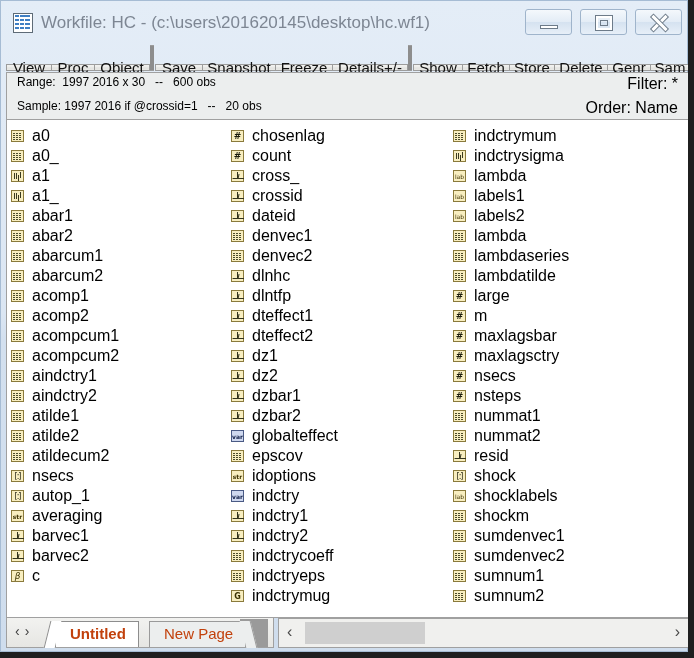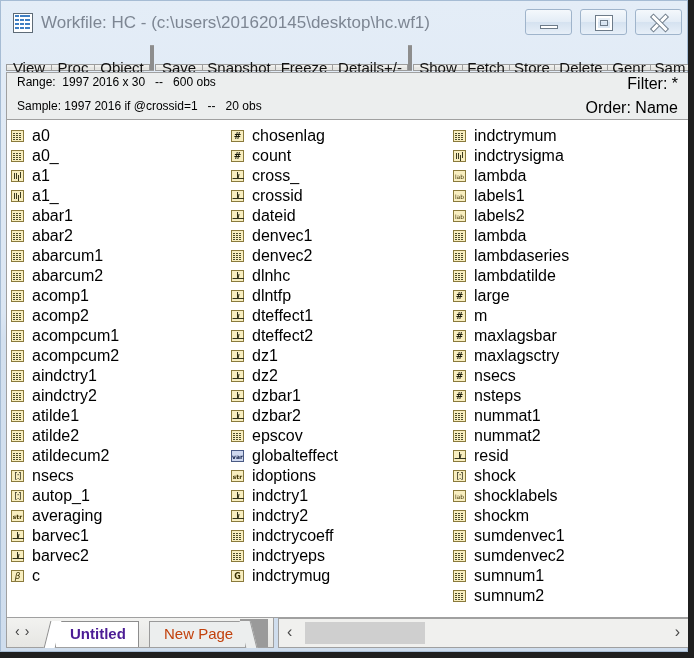--- a/index.html
+++ b/index.html
@@ -120,21 +120,21 @@
   .ic.varo .gl{font-size:6px;font-weight:bold;color:#0d1b44;}
 
   
   .tabstrip{position:absolute;left:5px;top:617px;width:683px;height:30px;}
   .tab-left{position:absolute;left:0;top:0;width:268px;height:30px;
      background:linear-gradient(to bottom,#f2f2f0,#e6e6e3);border:1px solid #a0a0a0;
      border-top:none;box-sizing:border-box;}
   .navarrows{position:absolute;left:8px;top:5px;font-size:14px;color:#3b3b3b;letter-spacing:5px;}
   .tab{position:absolute;top:3px;height:26px;line-height:24px;font-size:15px;color:#c2410c;
      padding:0 12px 0 14px;box-sizing:border-box;white-space:nowrap;}
-  .tab.active{left:48px;background:#ffffff;color:#4c1d95;font-weight:bold;
+  .tab.active{left:48px;background:#ffffff;color:#c2410c;font-weight:bold;
      border:1px solid #8d8d8d;border-bottom:none;
      transform:skewX(0deg);}
   .tab.active::before{content:"";position:absolute;left:-9px;top:-1px;width:10px;height:27px;
      background:#ffffff;border-left:1px solid #8d8d8d;
      transform:skewX(-14deg);}
   .tab.inactive{left:142px;background:#eceeee;border:1px solid #9a9a9a;border-bottom:none;}
   .tab.inactive::after{content:"";position:absolute;right:-9px;top:-1px;width:10px;height:27px;
      background:#eceeee;border-right:1px solid #9a9a9a;transform:skewX(14deg);}
   .tab-gray{position:absolute;left:233px;top:1px;width:28px;height:28px;background:#9a9a9a;}
 
@@ -373,34 +373,40 @@
             </div>
             <div class="item">
               <span class="ic series"></span>
               <span class="nm">dzbar1</span>
             </div>
             <div class="item">
               <span class="ic series"></span>
               <span class="nm">dzbar2</span>
             </div>
             <div class="item">
-              <span class="ic matrix"></span>
-              <span class="nm">epscov</span>
-            </div>
-            <div class="item">
               <span class="ic varo">
                 <span class="gl">var</span>
               </span>
               <span class="nm">globalteffect</span>
             </div>
             <div class="item">
+              <span class="ic matrix"></span>
+              <span class="nm">epscov</span>
+            </div>
+            <div class="item">
               <span class="ic strg">
                 <span class="gl">str</span>
               </span>
               <span class="nm">idoptions</span>
+            </div>
+            <div class="item">
+              <span class="ic varo">
+                <span class="gl">var</span>
+              </span>
+              <span class="nm">indctry</span>
             </div>
             <div class="item">
               <span class="ic series"></span>
               <span class="nm">indctry1</span>
             </div>
             <div class="item">
               <span class="ic series"></span>
               <span class="nm">indctry2</span>
             </div>
             <div class="item">

